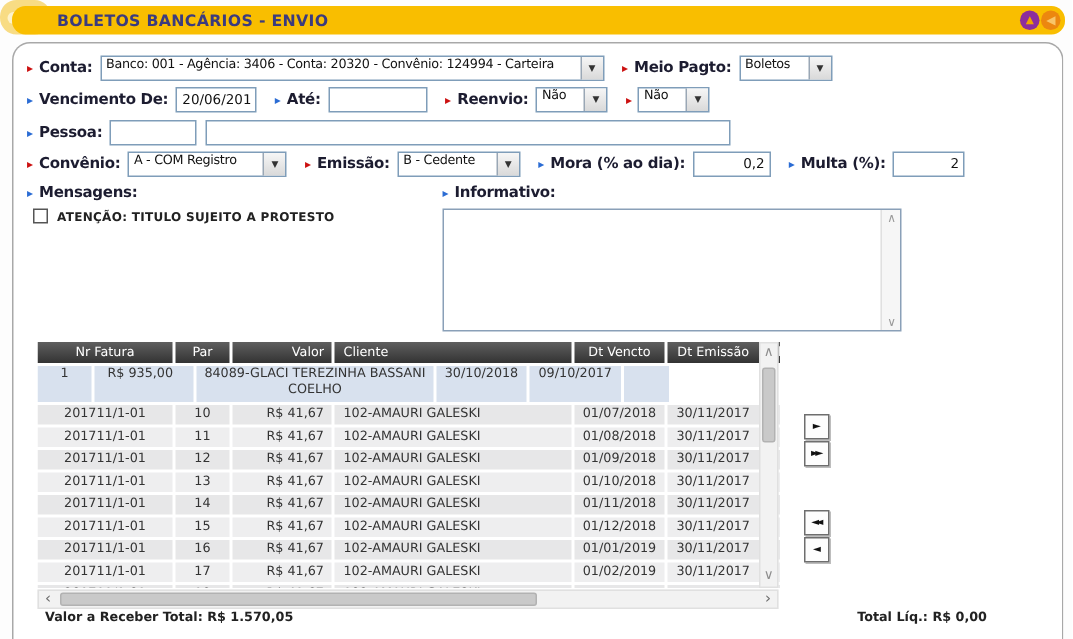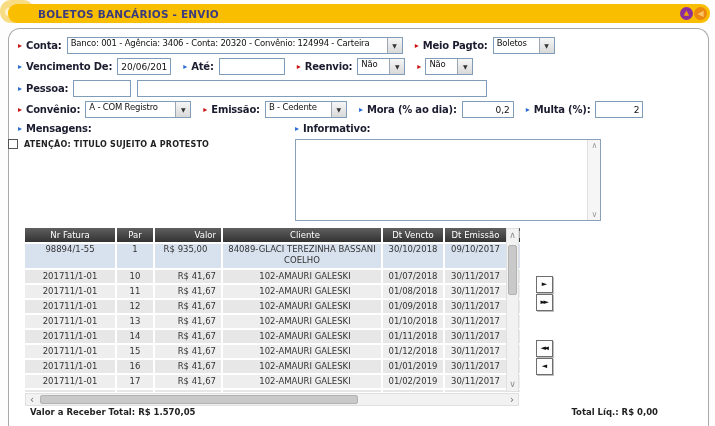--- a/index.html
+++ b/index.html
@@ -27,21 +27,21 @@
   .flabel { font-size:10px; font-weight:bold; color:#1c1c30; margin-right:5px; letter-spacing:-0.2px; }
   .gap { width:12px; }
   .tinput { height:17px; border:1px solid #7f9db9; background:#fff; font-family:"DejaVu Sans",sans-serif;
             font-size:9px; padding:0 3px; color:#111; }
   .tinput.right { text-align:right; }
   .fakesel { display:inline-flex; align-items:flex-start; height:17px; border:1px solid #7f9db9; background:#fff; cursor:pointer; }
   .fakesel .sval { font-size:8.5px; color:#111; padding:0 3px; overflow:hidden; white-space:nowrap; flex:1; letter-spacing:-0.2px; }
   .fakesel .dd { width:15px; height:15px; border-left:1px solid #9aa7b5; background:linear-gradient(#f6f6f6,#d9d9d9);
                  font-size:6px; color:#333; text-align:center; line-height:15px; flex:0 0 15px; }
 
-  .chkrow { position:absolute; left:8px; top:139px; display:flex; align-items:center; }
+  .chkrow { position:absolute; left:22px; top:139px; display:flex; align-items:center; }
   .chkbox { width:10px; height:10px; border:1px solid #555; background:#fff; margin-right:6px; cursor:pointer; }
   .chklabel { font-size:8px; font-weight:bold; color:#222; letter-spacing:0.2px; }
 
   .textarea { position:absolute; left:295px; top:139px; width:306px; height:82px; background:#fff;
               border:1px solid #8aa0b8; }
   .textarea .vsb { position:absolute; right:0; top:0; bottom:0; width:13px; background:#f6f6f6; border-left:1px solid #e0e0e0; }
   .textarea .vsb .ch { position:absolute; left:0; width:13px; text-align:center; font-size:8px; color:#9a9a9a; }
   .textarea .vsb .up { top:1px; } .textarea .vsb .dn { bottom:1px; }
 
   
@@ -50,21 +50,21 @@
   .hcell { height:14px; line-height:14px; background:linear-gradient(#5f5f5f,#333333); color:#fff;
            font-size:8.5px; font-weight:normal; overflow:hidden; white-space:nowrap; }
   .grow { display:flex; gap:2px; margin-bottom:2px; }
   .cell { background:#e7e7e8; color:#333; font-size:8.5px; height:13px; line-height:13px;
           overflow:hidden; white-space:nowrap; }
   .grow:nth-child(odd) .cell { background:#eeeeef; }
   .grow.first .cell { background:#d8e1ee; height:24px; line-height:11px; white-space:normal; text-align:center; }
   .col0 { width:90px; text-align:center; flex:0 0 90px; }
   .col1 { width:36px; text-align:center; flex:0 0 36px; }
   .col2 { width:66px; text-align:right; padding-right:5px; flex:0 0 66px; }
-  .col3 { width:158px; text-align:center; padding-left:6px; flex:0 0 158px; }
+  .col3 { width:158px; text-align:left; padding-left:6px; flex:0 0 158px; }
   .grow.first .col3 { padding-left:0; }
   .col4 { width:60px; text-align:center; flex:0 0 60px; }
   .col5 { width:61px; text-align:center; flex:0 0 61px; }
   .col6 { width:30px; text-align:left; padding-left:4px; flex:0 0 30px; }
 
   .vscroll { position:absolute; left:506px; top:228px; width:13px; height:164px; background:#f2f2f2; border:1px solid #e0e0e0; }
   .vscroll .ch { position:absolute; left:0; width:11px; text-align:center; font-size:9px; color:#8d8d8d; }
   .vscroll .up { top:1px; } .vscroll .dn { bottom:2px; }
   .vscroll .thumb { position:absolute; left:1px; top:16px; width:9px; height:50px; background:#c9c9c9; border:1px solid #b2b2b2; border-radius:2px; }
 
@@ -197,21 +197,20 @@
         <div class="hcell col0">Nr Fatura</div>
         <div class="hcell col1">Par</div>
         <div class="hcell col2">Valor</div>
         <div class="hcell col3">Cliente</div>
         <div class="hcell col4">Dt Vencto</div>
         <div class="hcell col5">Dt Emissão</div>
         <div class="hcell col6">Obs</div>
       </div>
     <div>
         <div class="grow first">
-          <div class="cell col0">98894/1-55</div>
           <div class="cell col1">1</div>
           <div class="cell col2">R$ 935,00</div>
           <div class="cell col3">84089-GLACI TEREZINHA BASSANI COELHO</div>
           <div class="cell col4">30/10/2018</div>
           <div class="cell col5">09/10/2017</div>
           <div class="cell col6"></div>
         </div>
         <div class="grow">
           <div class="cell col0">201711/1-01</div>
           <div class="cell col1">10</div>

